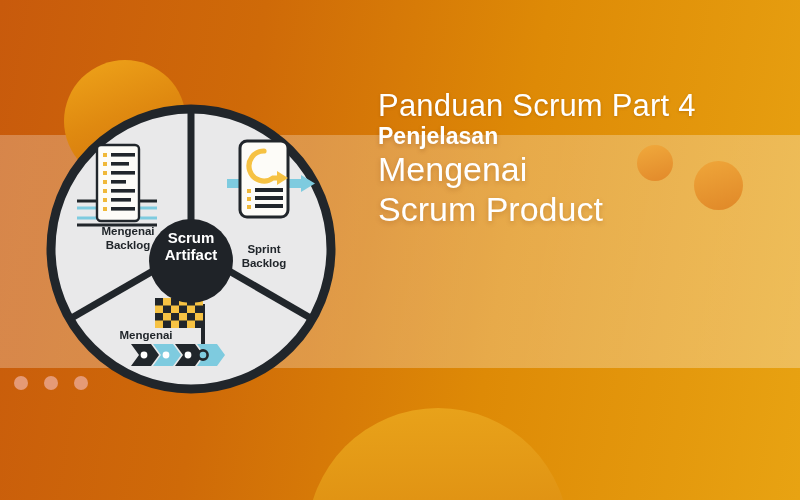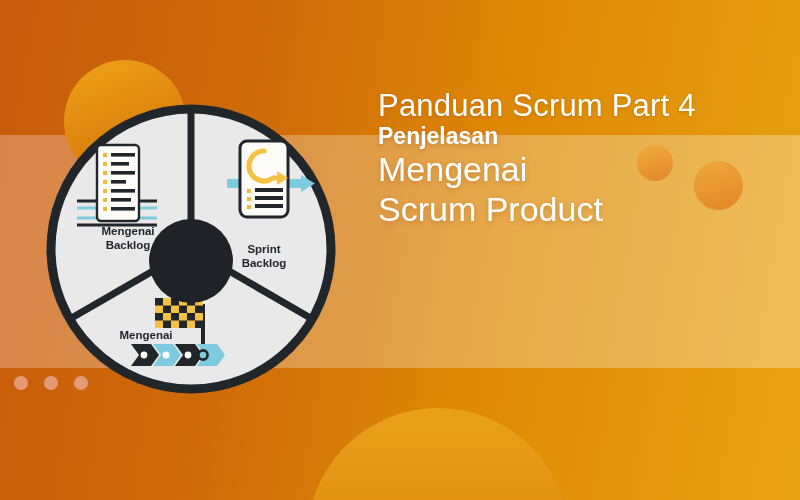--- a/index.html
+++ b/index.html
@@ -256,15 +256,19 @@
       <div>Backlog</div>
     </div>
     <div class="wheel-label lbl-sprint">
       <div>Sprint</div>
       <div>Backlog</div>
     </div>
     <div class="wheel-label lbl-increment">
       <div>Mengenai</div>
     </div>
 
+    <div class="hub-text">
+      <div>Scrum</div>
+      <div>Artifact</div>
+    </div>
   </div>
 
 </div>
 
 </body></html>

